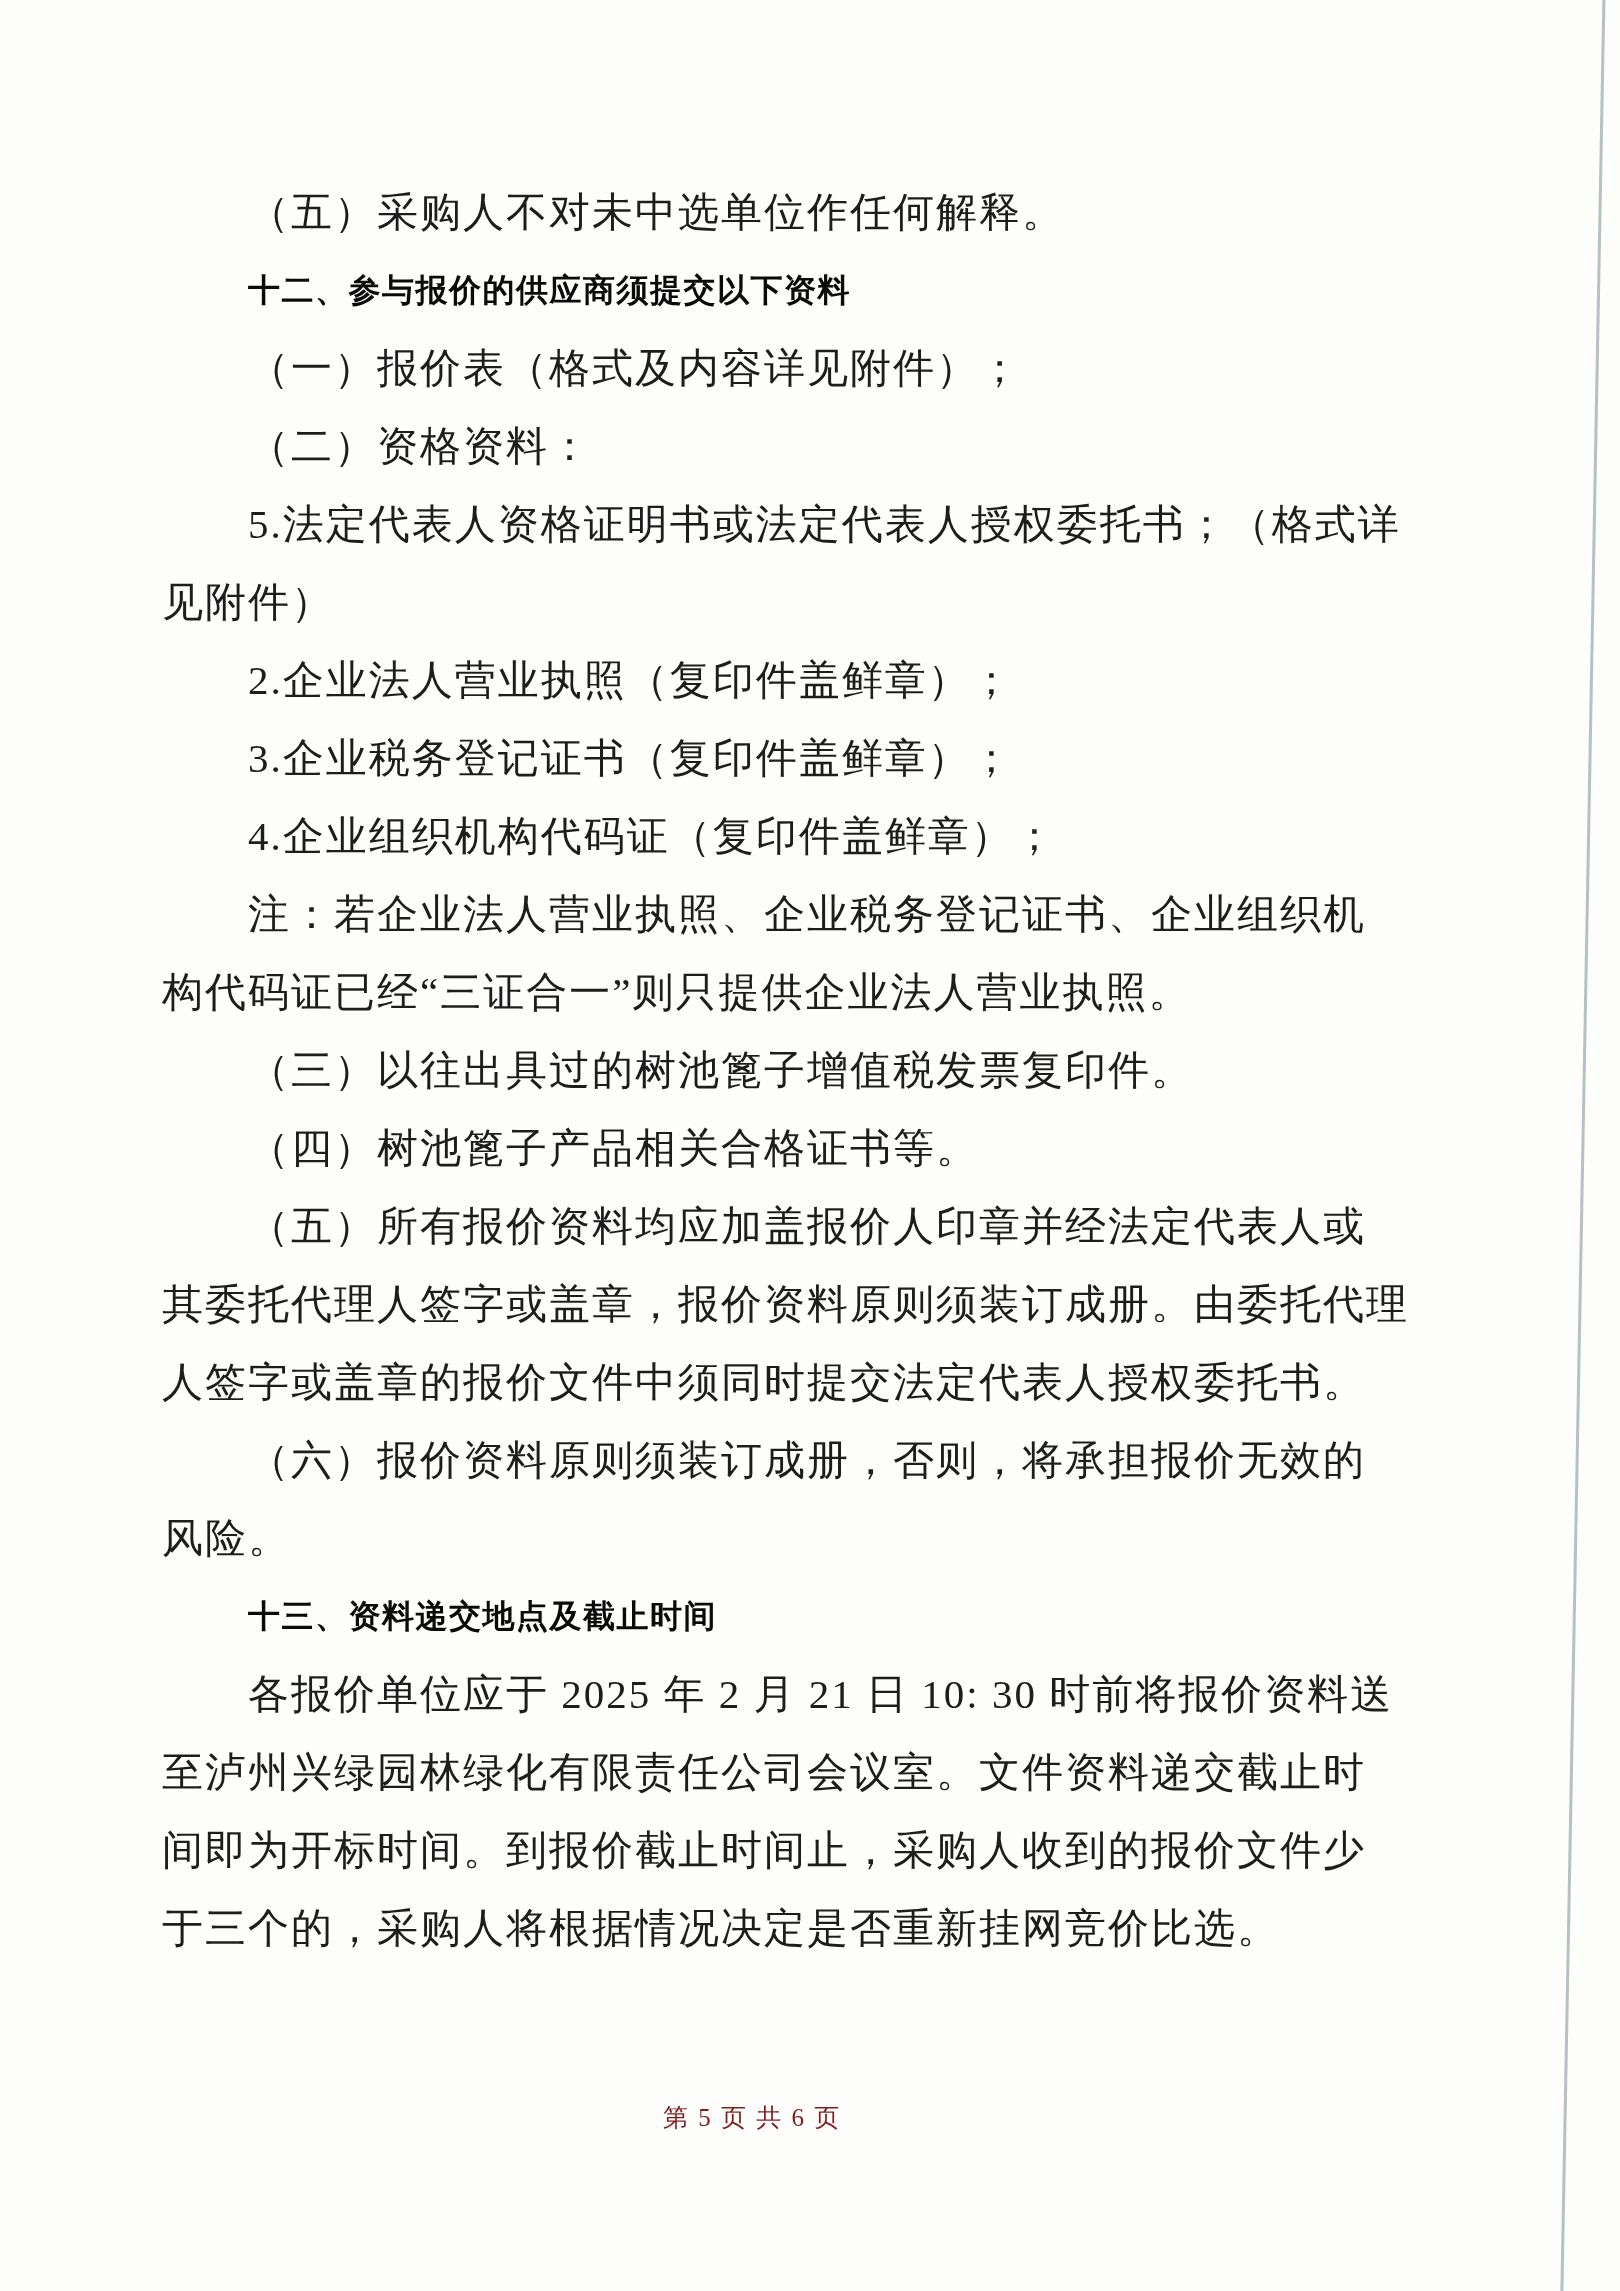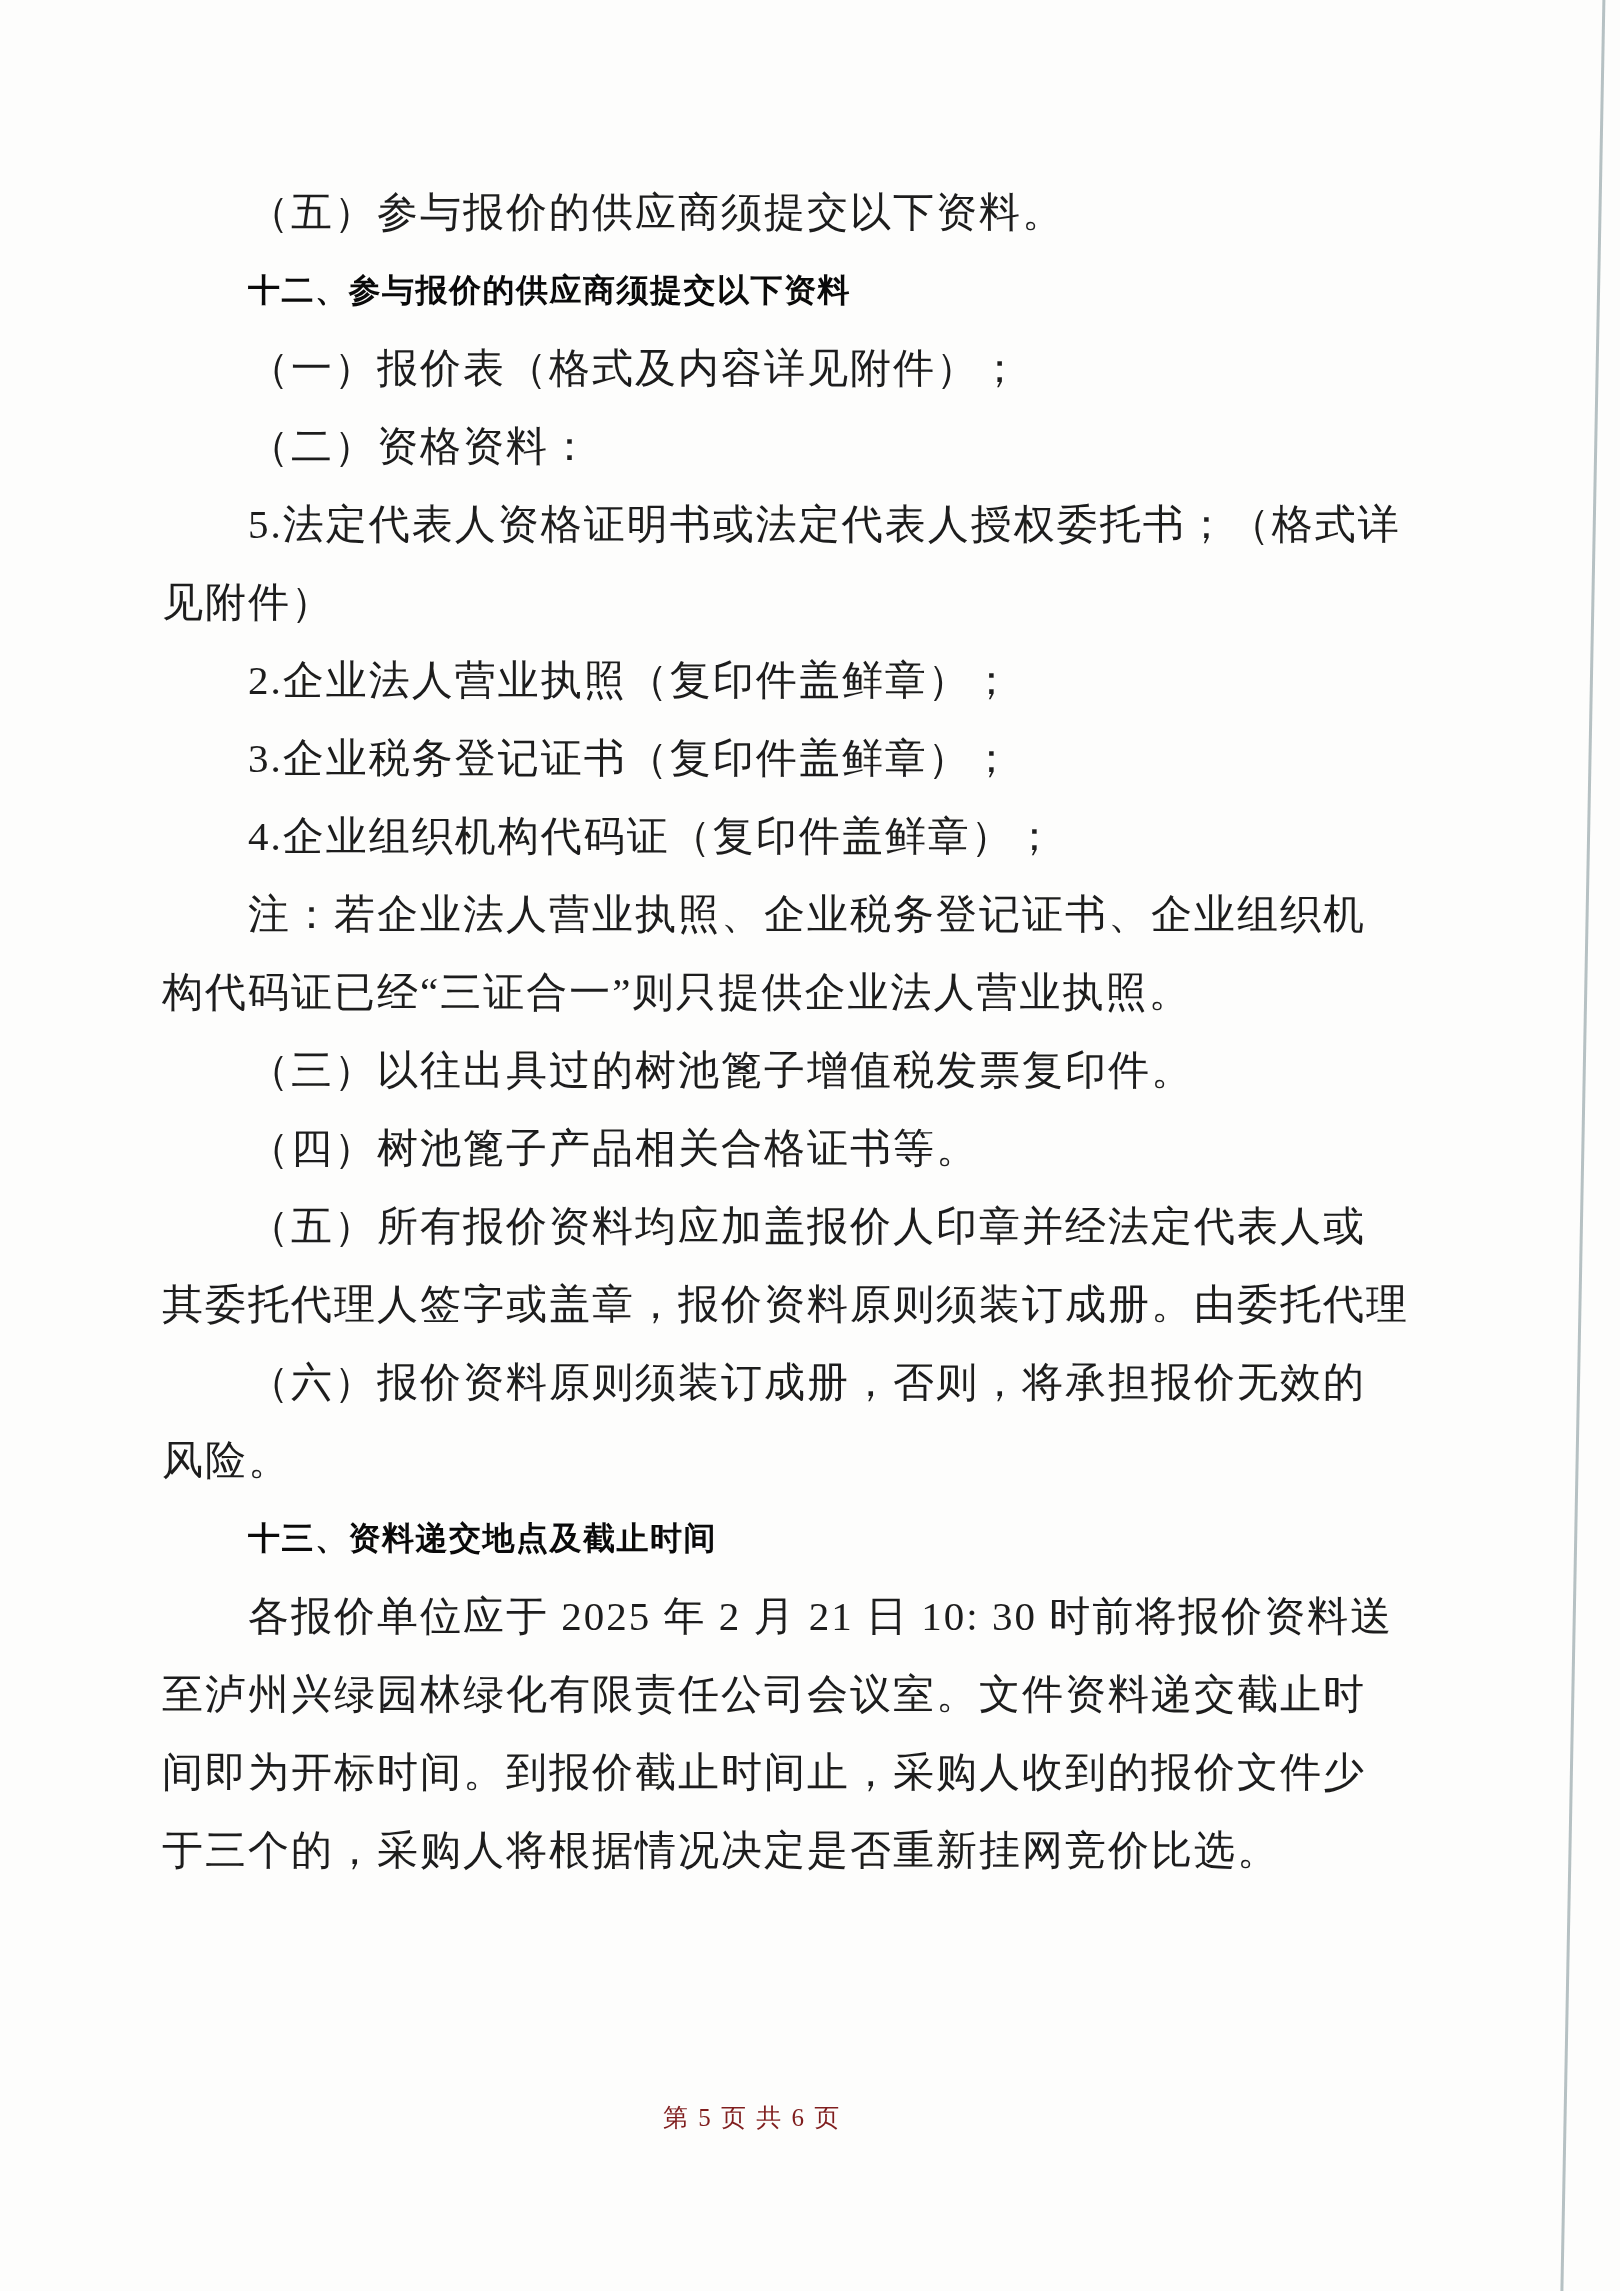--- a/index.html
+++ b/index.html
@@ -59,35 +59,36 @@
     background: #b6c1c3;
     transform-origin: left bottom;
     transform: rotate(1.05deg);
   }
 </style>
 </head>
 <body>
 
 <div class="page">
   <div class="textblock" id="lines">
-      <div class="line indent">（五）参与报价的供应商须提交以下资料。</div>
+      <div class="line indent">（五）采购人不对未中选单位作任何解释。</div>
       <div class="line heading indent">十二、参与报价的供应商须提交以下资料</div>
       <div class="line indent">（一）报价表（格式及内容详见附件）；</div>
       <div class="line indent">（二）资格资料：</div>
       <div class="line indent">5.法定代表人资格证明书或法定代表人授权委托书；（格式详</div>
       <div class="line">见附件）</div>
       <div class="line indent">2.企业法人营业执照（复印件盖鲜章）；</div>
       <div class="line indent">3.企业税务登记证书（复印件盖鲜章）；</div>
       <div class="line indent">4.企业组织机构代码证（复印件盖鲜章）；</div>
       <div class="line indent">注：若企业法人营业执照、企业税务登记证书、企业组织机</div>
       <div class="line">构代码证已经“三证合一”则只提供企业法人营业执照。</div>
       <div class="line indent">（三）以往出具过的树池篦子增值税发票复印件。</div>
       <div class="line indent">（四）树池篦子产品相关合格证书等。</div>
       <div class="line indent">（五）所有报价资料均应加盖报价人印章并经法定代表人或</div>
       <div class="line">其委托代理人签字或盖章，报价资料原则须装订成册。由委托代理</div>
+      <div class="line">人签字或盖章的报价文件中须同时提交法定代表人授权委托书。</div>
       <div class="line indent">（六）报价资料原则须装订成册，否则，将承担报价无效的</div>
       <div class="line">风险。</div>
       <div class="line heading indent">十三、资料递交地点及截止时间</div>
       <div class="line indent">各报价单位应于 2025 年 2 月 21 日 10: 30 时前将报价资料送</div>
       <div class="line">至泸州兴绿园林绿化有限责任公司会议室。文件资料递交截止时</div>
       <div class="line">间即为开标时间。到报价截止时间止，采购人收到的报价文件少</div>
       <div class="line">于三个的，采购人将根据情况决定是否重新挂网竞价比选。</div>
     </div>
   <div class="footer">第 5 页 共 6 页</div>
   <div class="scan-line"></div>

